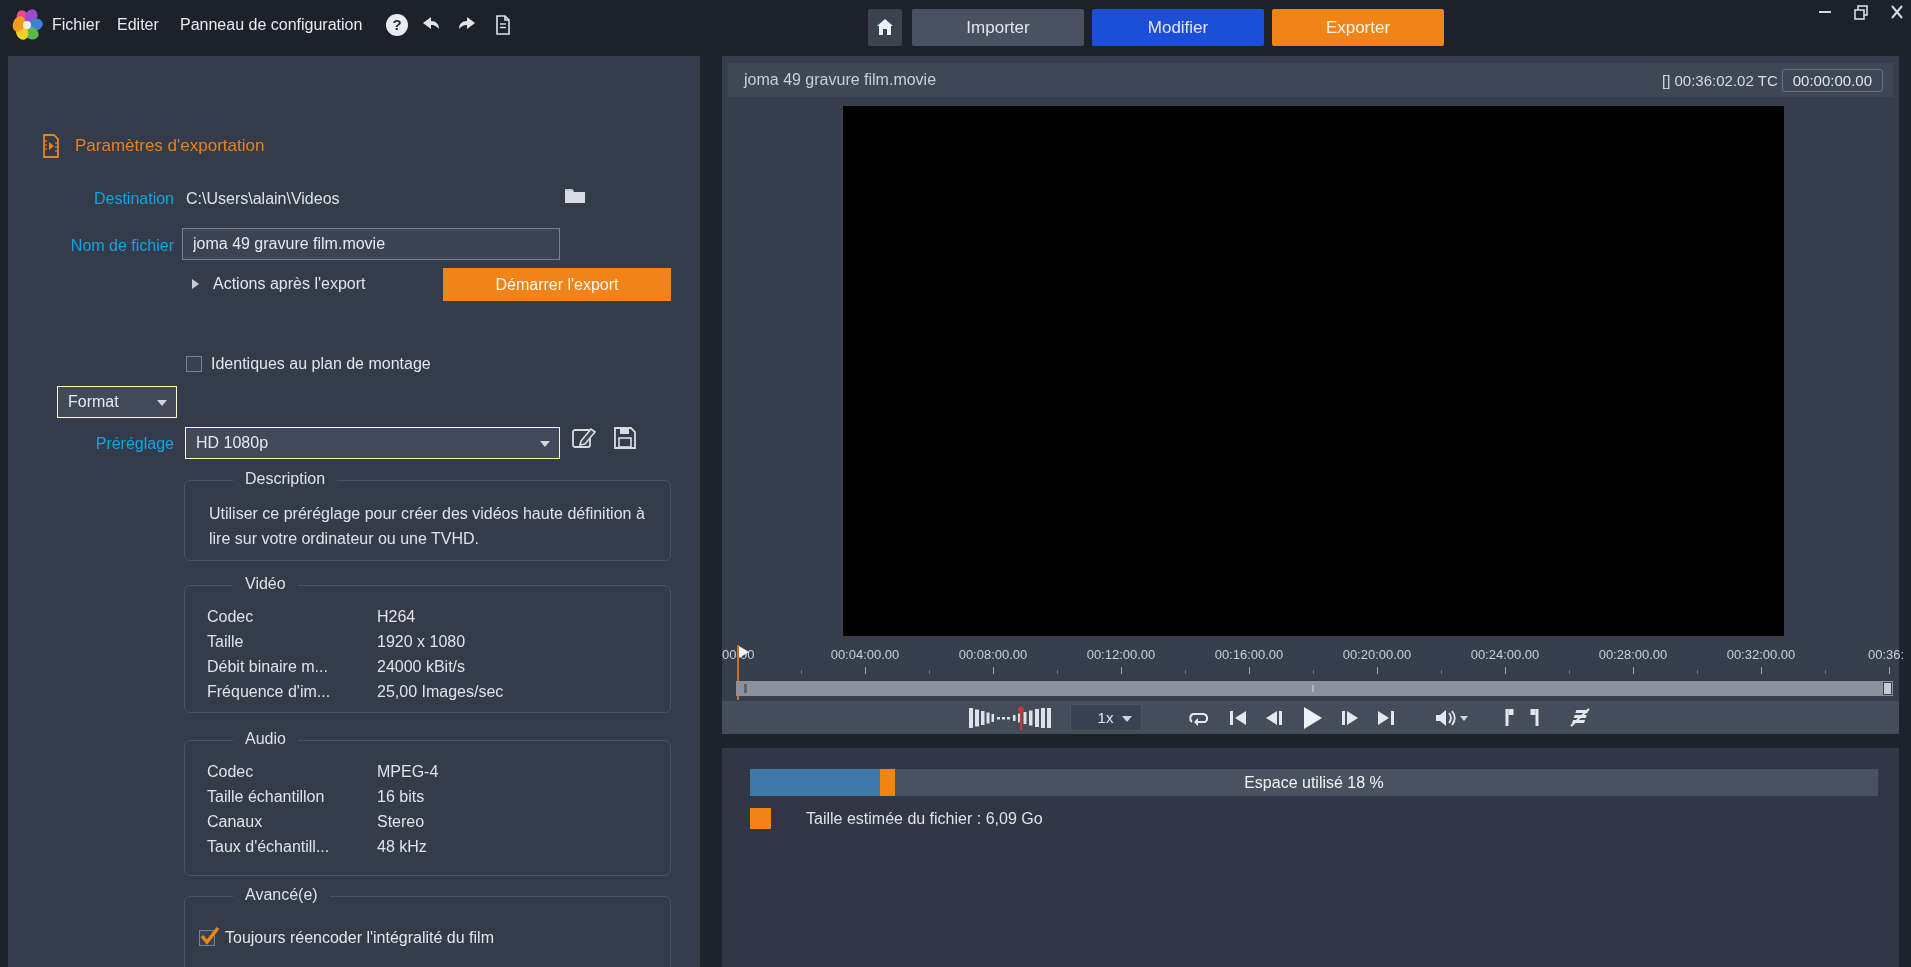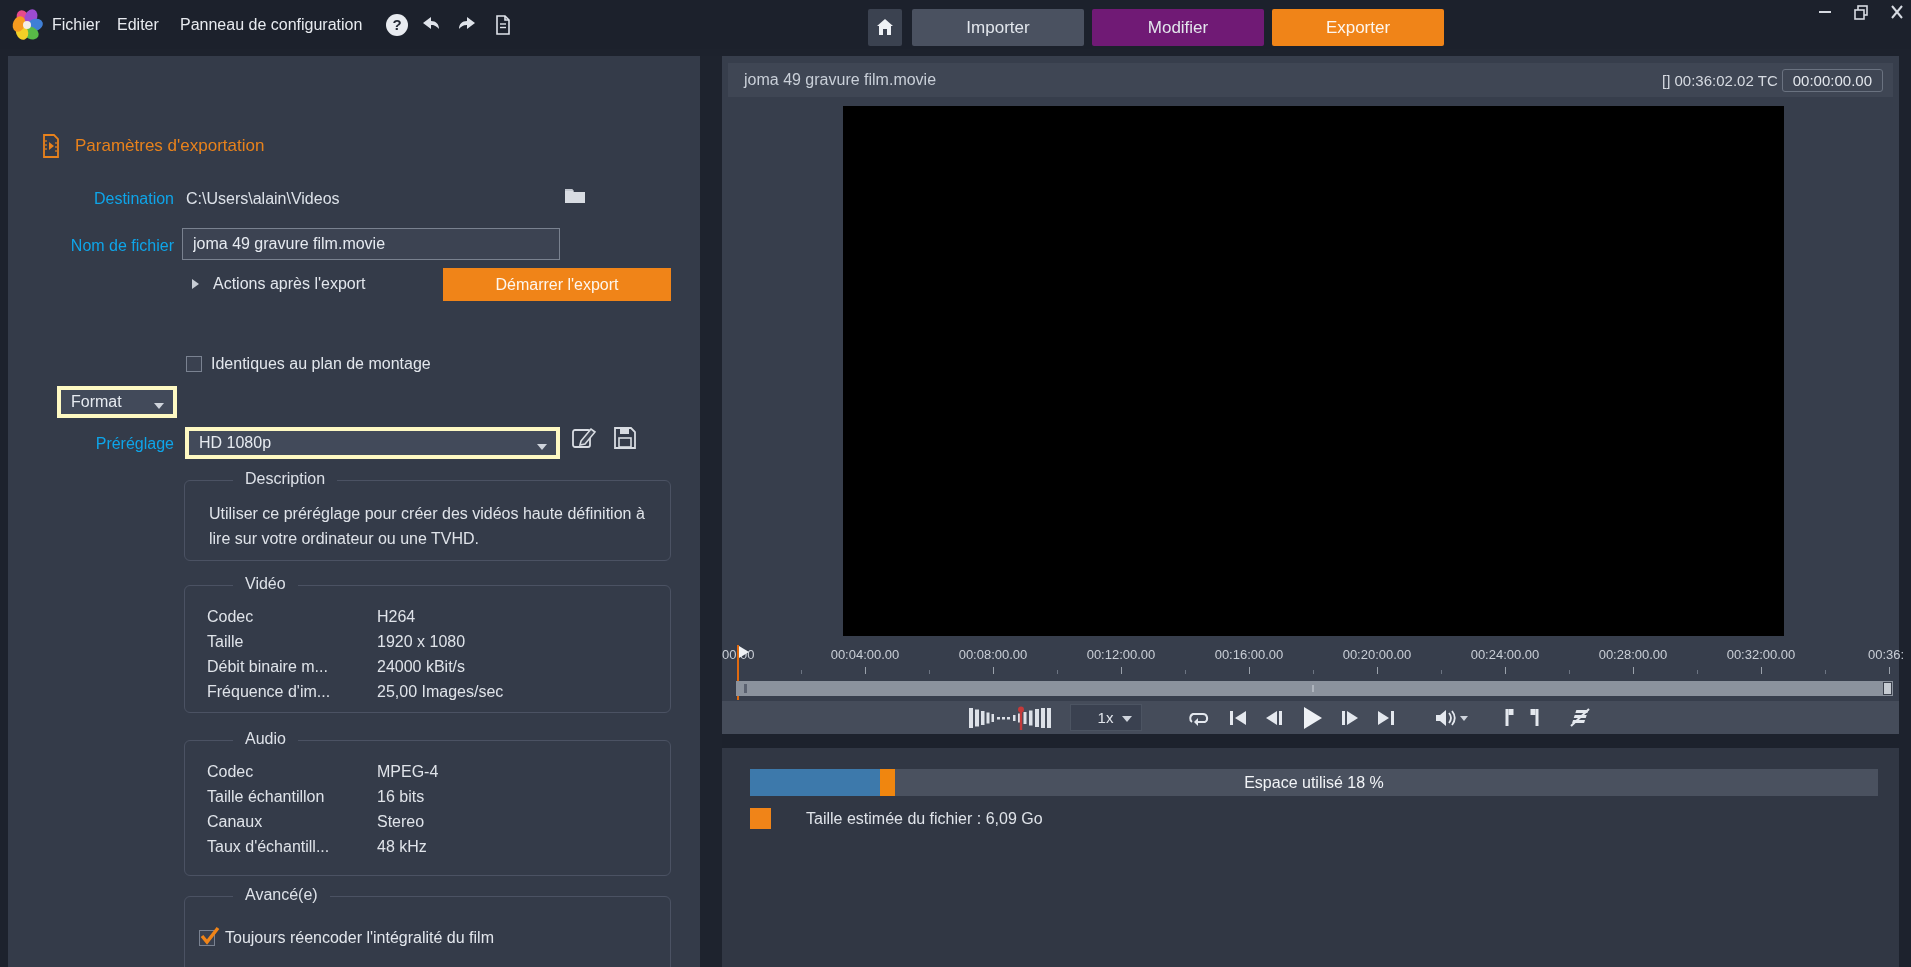--- a/index.html
+++ b/index.html
@@ -10,21 +10,21 @@
   #topbar { position:absolute; left:0; top:0; width:1911px; height:49px; background:#1c212c; }
   #logo { position:absolute; left:10px; top:8px; width:34px; height:34px; }
   .menu-item { position:absolute; top:0; height:49px; line-height:49px; font-size:16px; color:#e7eaef; padding:0 4px; cursor:default; }
   #menu-fichier { left:48px; } #menu-editer { left:113px; } #menu-panneau { left:176px; }
   .tb-icon { position:absolute; top:14px; width:22px; height:22px; }
   #help-icon { left:386px; width:22px; height:22px; background:#e8ebf0; border-radius:50%; color:#232833; font-weight:bold; font-size:15px; text-align:center; line-height:22px; }
   #undo-icon { left:420px; } #redo-icon { left:456px; } #doc-icon { left:492px; }
   .nav-btn { position:absolute; top:9px; height:37px; line-height:37px; text-align:center; font-size:17px; border-radius:2px; }
   #home-btn { left:868px; width:34px; background:#3b4250; }
   #btn-importer { left:912px; width:172px; background:#4a5160; color:#e2e6ec; }
-  #btn-modifier { left:1092px; width:172px; background:#701a75; color:#e2e6ec; }
+  #btn-modifier { left:1092px; width:172px; background:#1d4ed8; color:#e2e6ec; }
   #btn-exporter { left:1272px; width:172px; background:#f08418; color:#fdf6ee; }
   .winctl { position:absolute; top:2px; width:26px; height:20px; }
   #win-min { left:1812px; } #win-restore { left:1848px; } #win-close { left:1884px; }
 
   
   #left-panel { position:absolute; left:8px; top:56px; width:692px; height:911px; background:#343b49; }
   #divider { position:absolute; left:700px; top:56px; width:22px; height:911px; background:#1e232e; }
   #preview-panel { position:absolute; left:722px; top:56px; width:1177px; height:678px; background:#373e4c; }
   #bottom-panel { position:absolute; left:722px; top:748px; width:1177px; height:219px; background:#313744; }
 
@@ -35,21 +35,21 @@
   #dest-label { left:0; top:134px; width:166px; }
   #dest-value { position:absolute; left:178px; top:134px; font-size:16px; color:#dde2e9; }
   #dest-folder-icon { position:absolute; left:556px; top:130px; width:22px; height:18px; }
   #fname-label { left:0; top:181px; width:166px; }
   #fname-input { position:absolute; left:174px; top:172px; width:378px; height:32px; background:#3c4352; border:1px solid #79818f; color:#e6eaf0; font-size:16px; padding:0 10px; font-family:"Liberation Sans",sans-serif; }
   #actions-row { position:absolute; left:184px; top:219px; display:flex; align-items:center; gap:14px; font-size:16px; color:#e2e6ec; }
   .tri-right { width:0; height:0; border-top:5px solid transparent; border-bottom:5px solid transparent; border-left:7px solid #c7ccd4; }
   #start-export-btn { position:absolute; left:435px; top:212px; width:228px; height:33px; background:#f08418; color:#fdf6ee; font-size:16px; text-align:center; line-height:33px; }
   .checkbox { width:16px; height:16px; border:1px solid #7a8291; background:#3a4150; position:relative; }
   #same-row { position:absolute; left:178px; top:299px; display:flex; align-items:center; gap:9px; font-size:16px; color:#e2e6ec; }
-  .dropdown { background:#424a5a; border:4px solid #fef9c3; height:32px; display:flex; align-items:center; font-size:16px; color:#e6eaf0; padding:0 10px; position:relative; }
+  .dropdown { background:#424a5a; border:1px solid #fef9c3; height:32px; display:flex; align-items:center; font-size:16px; color:#e6eaf0; padding:0 10px; position:relative; }
   .dd-arrow { position:absolute; right:9px; top:13px; width:0; height:0; border-left:5px solid transparent; border-right:5px solid transparent; border-top:6px solid #cfd4dc; }
   #format-dd { position:absolute; left:49px; top:330px; width:120px; }
   #format-value-dd { position:absolute; left:177px; top:330px; width:375px; }
   #preset-label { left:0; top:379px; width:166px; }
   #preset-dd { position:absolute; left:177px; top:371px; width:375px; }
   #edit-icon { position:absolute; left:563px; top:369px; width:26px; height:26px; }
   #save-icon { position:absolute; left:604px; top:369px; width:25px; height:25px; }
   .fieldset { position:absolute; left:176px; width:487px; border:1px solid #4b5263; border-radius:6px; }
   .legend { position:absolute; top:-11px; left:48px; background:#343b49; padding:0 12px; font-size:16px; color:#dde1e8; }
   #fs-description { top:424px; height:81px; }

